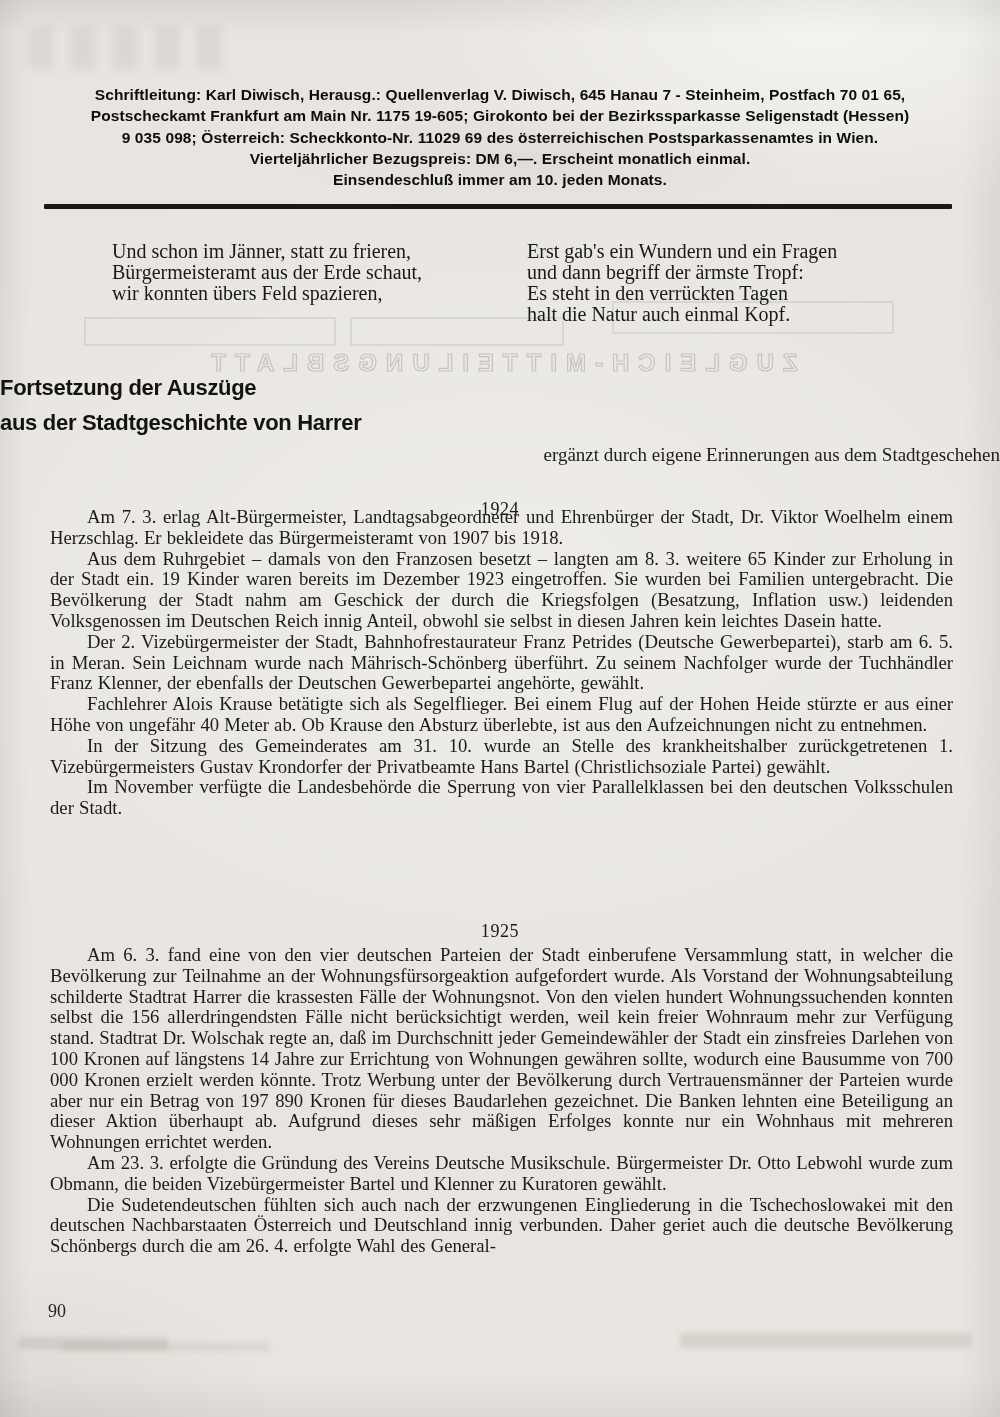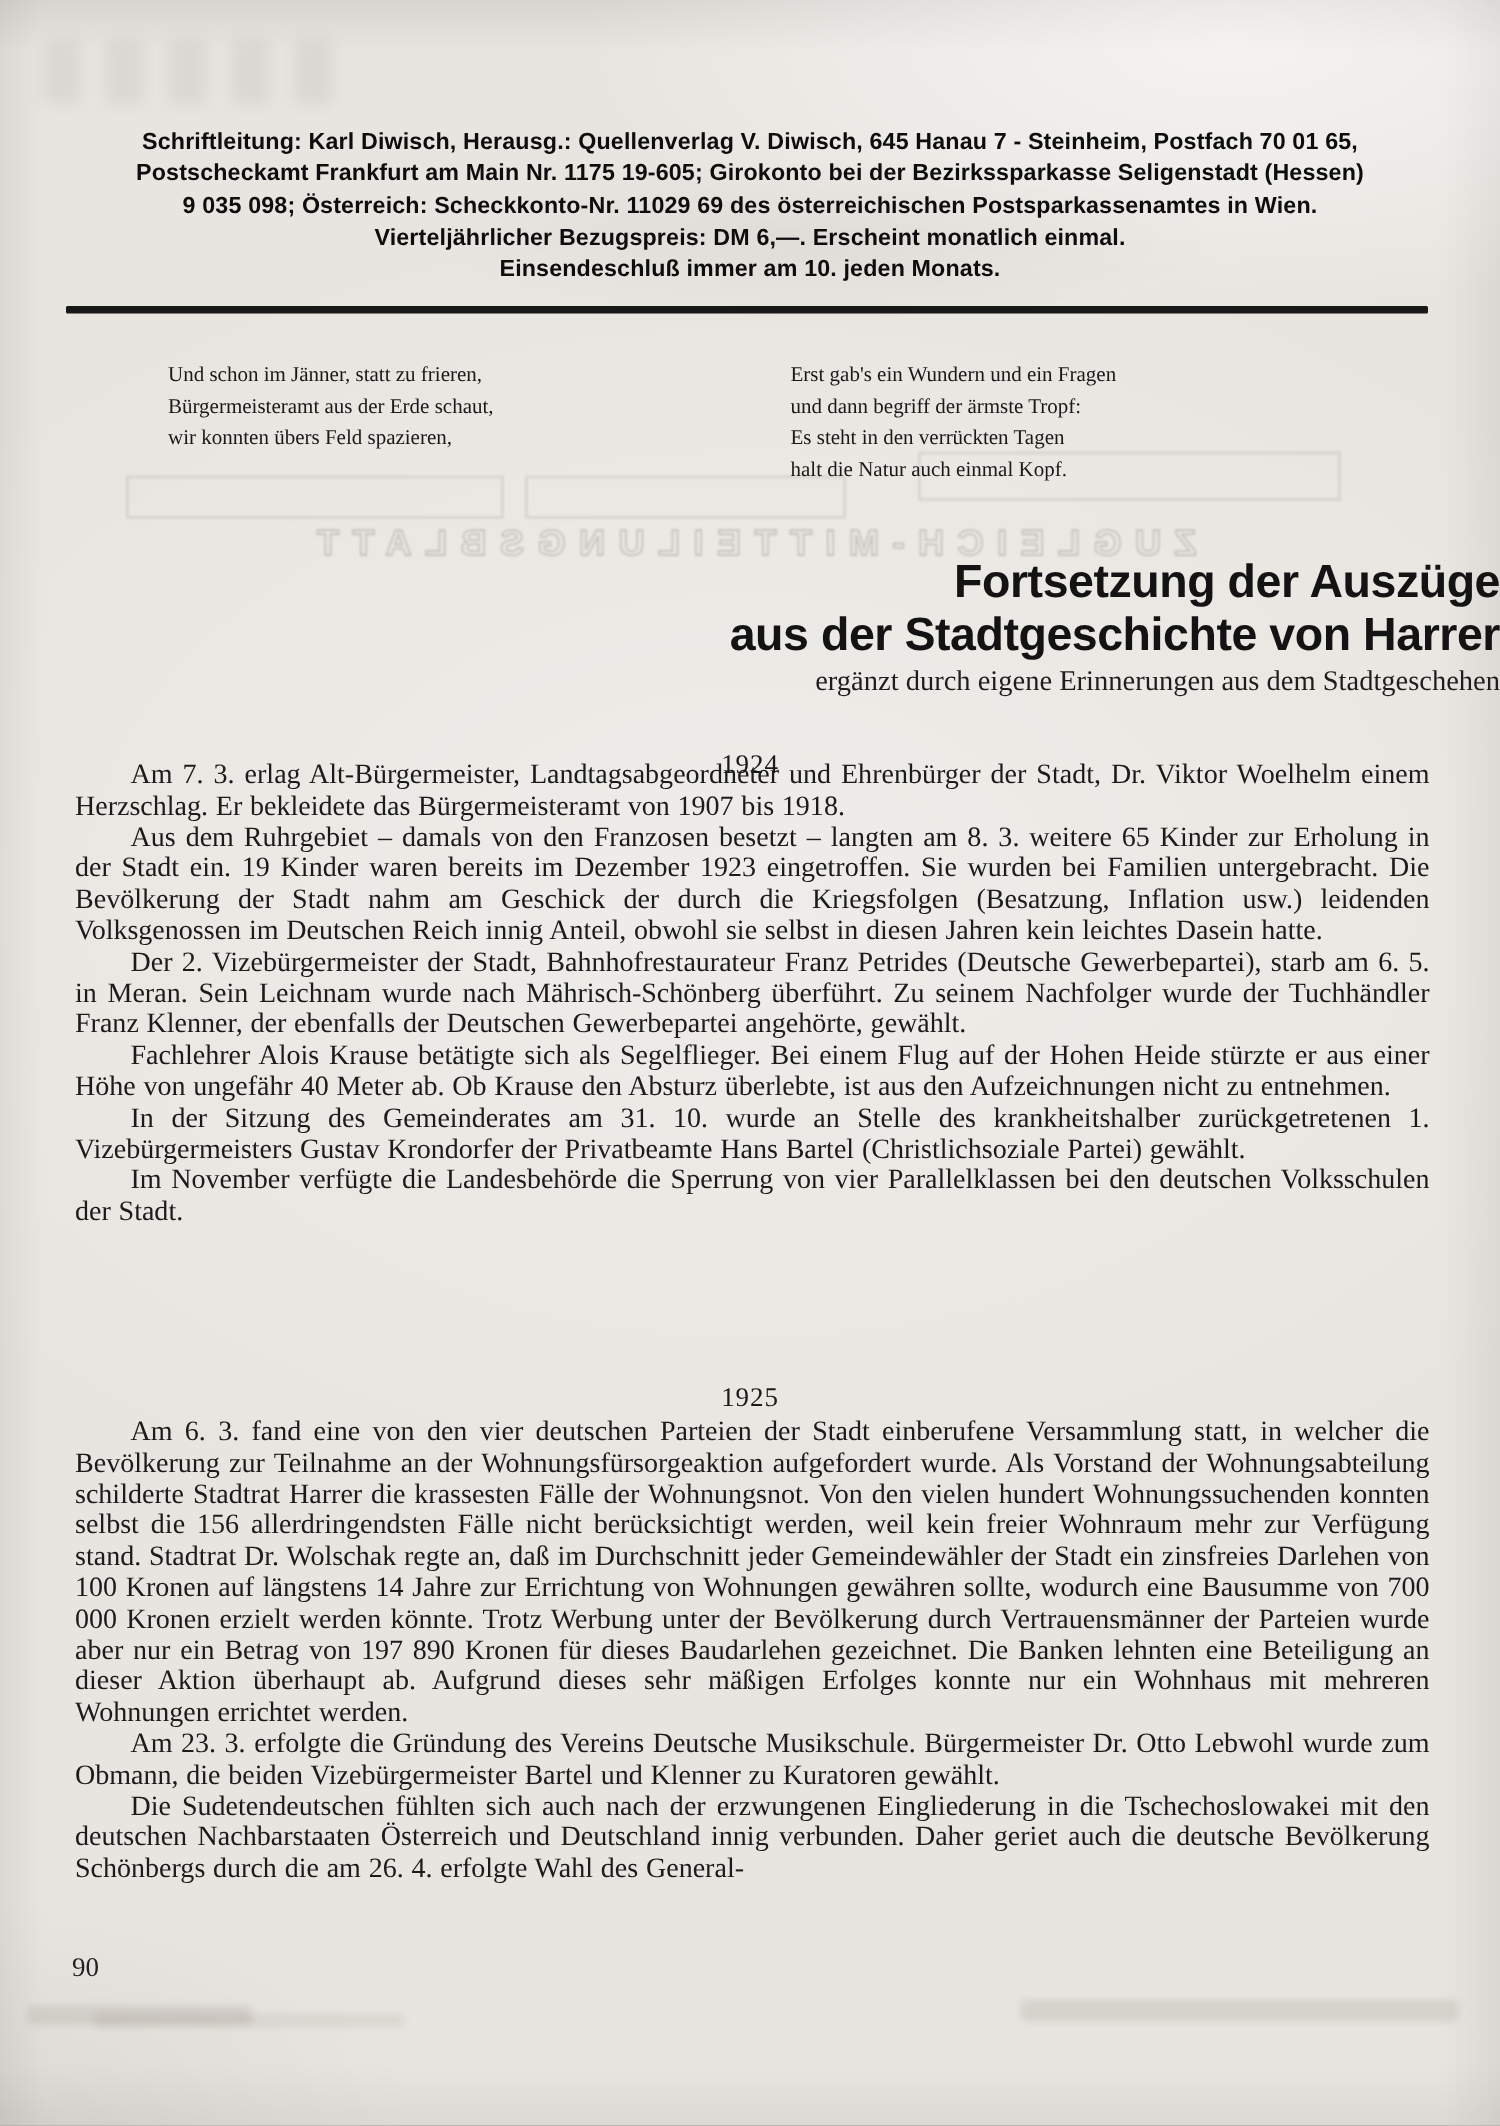--- a/index.html
+++ b/index.html
@@ -61,30 +61,30 @@
   }
   .masthead-line { white-space: nowrap; }
 
   .rule {
     position: absolute; top: 204px; left: 44px;
     width: 908px; height: 5px; background: #181818; border-radius: 1px;
   }
 
   
   .poem { position: absolute; top: 241px; left: 0; width: 100%; height: 90px; }
-  .poem-col { position: absolute; top: 0; font-size: 14px; line-height: 20.9px; color: #191919; white-space: nowrap; }
+  .poem-col { position: absolute; top: 0; font-size: 20px; line-height: 20.9px; color: #191919; white-space: nowrap; }
   .poem-col.left  { left: 112px; }
   .poem-col.right { left: 527px; }
 
   
   .title {
     position: absolute; top: 370px; left: 0; right: 0;
-    text-align: right;
+    text-align: left;
     font-family: "Liberation Sans", sans-serif;
-    font-weight: 700; font-size: 31px; line-height: 35px;
+    font-weight: 700; font-size: 22px; line-height: 35px;
     letter-spacing: -0.3px; color: #131313;
   }
   .subtitle {
     position: absolute; top: 444px; left: 0; right: 0;
     text-align: right; font-size: 19px; color: #1d1d1d;
   }
 
   
   .year {
     position: absolute; left: 0; right: 0;

